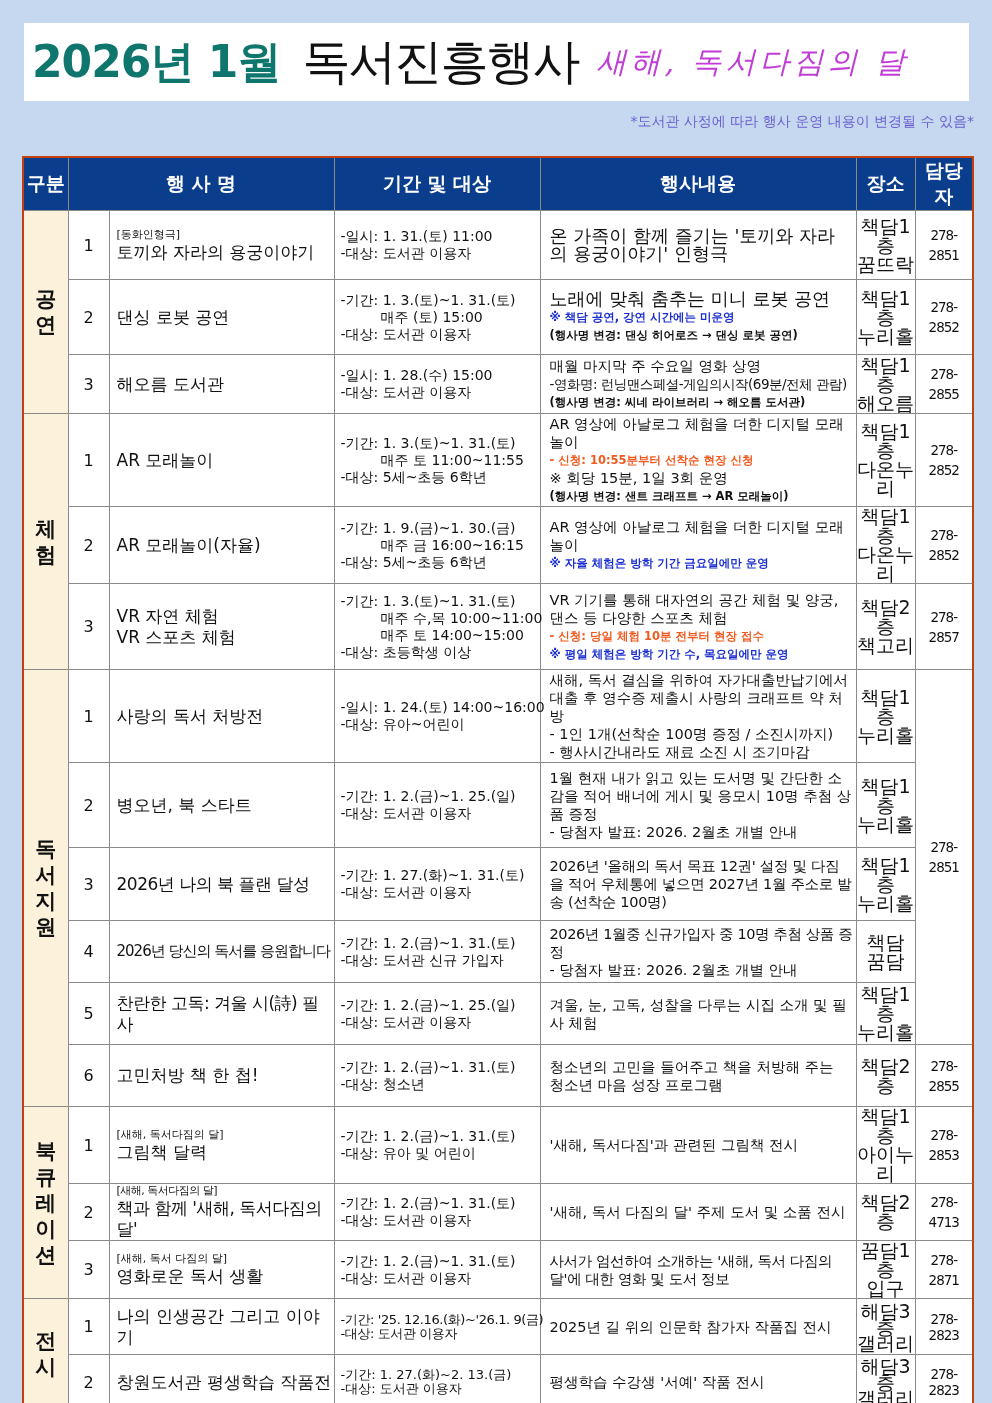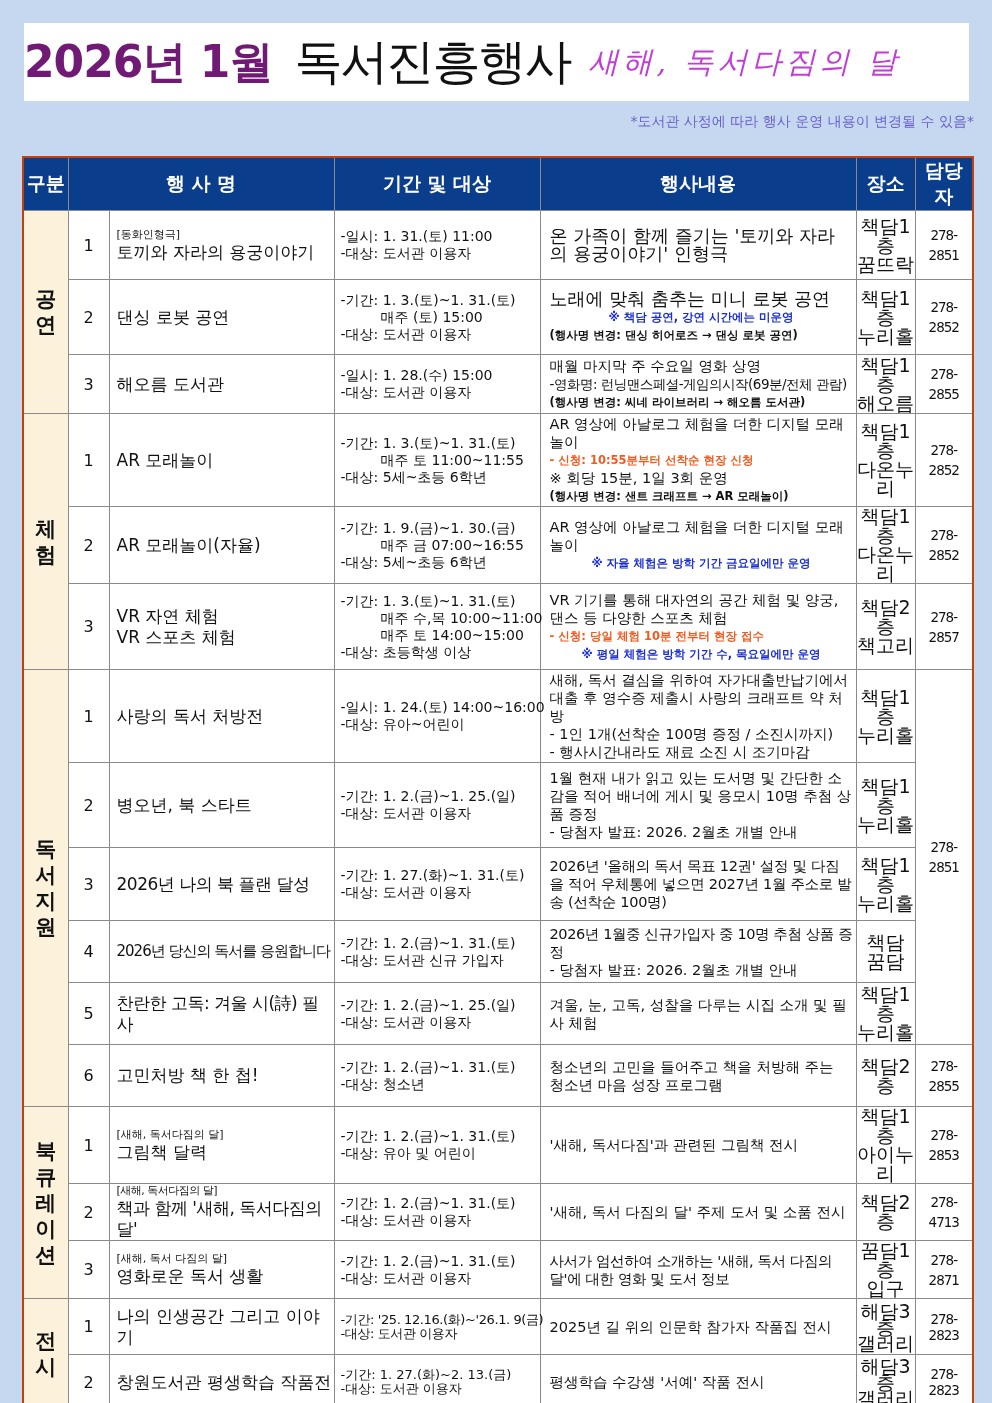--- a/index.html
+++ b/index.html
@@ -6,21 +6,21 @@
   body {
     width:992px; height:1403px; background:#c6d8ef;
     font-family: "DejaVu Sans", "Liberation Sans", sans-serif;
     position:relative; overflow:hidden;
   }
   .title-box {
     position:absolute; left:24px; top:23px; width:945px; height:78px;
     background:#ffffff; display:flex; align-items:center;
   }
   .title-year {
-    margin-left:0; font-size:44px; font-weight:bold; color:#701a75;
+    margin-left:8px; font-size:44px; font-weight:bold; color:#0f766e;
     letter-spacing:-1px; white-space:nowrap;
     font-family:"DejaVu Sans", sans-serif;
   }
   .title-main {
     margin-left:22px; font-size:48px; font-weight:normal; color:#111111;
     letter-spacing:-2px; white-space:nowrap;
   }
   .title-sub {
     margin-left:18px; font-size:30px; color:#c13ed6; letter-spacing:4px;
     white-space:nowrap; font-family:"DejaVu Serif", serif; font-style:italic;
@@ -47,21 +47,21 @@
     line-height:26px;
   }
   td.cat span { display:block; }
   td.num { text-align:center; font-size:16px; }
   td.name { padding-left:7px !important; font-size:17px; line-height:21px; }
   td.name .tag { font-size:11px; display:block; line-height:14px; }
   td.date { padding-left:6px !important; font-size:14px; line-height:17px; white-space:pre; }
   td.content { padding:1px 3px 1px 9px !important; font-size:14.5px; line-height:18px; }
   td.content .line { display:block; }
   td.content .orange { color:#f05a1e; font-size:11.5px; font-weight:bold; }
-  td.content .blue { color:#1b2fd0; font-size:11.5px; font-weight:bold;text-align:center; }
+  td.content .blue { color:#1b2fd0; font-size:11.5px; font-weight:bold; }
   td.content .small { color:#111111; font-size:11.5px; font-weight:bold; }
   td.content .big { font-size:18px; }
   td.place { text-align:center; font-size:19px; line-height:19px; }
   td.staff { text-align:center; font-size:13.5px; line-height:20px; letter-spacing:-1px; }
 </style>
 </head>
 <body>
 
 <div class="title-box">
   <span class="title-year">2026년 1월</span>
@@ -157,21 +157,21 @@
         <span class="line small">(행사명 변경: 샌트 크래프트 → AR 모래놀이)</span>
       </td>
       <td class="place"><span>책담1층</span><br><span>다온누리</span></td>
       <td class="staff"><span>278-</span><br><span>2852</span></td>
     </tr>
 
     <tr style="height:70px">
       <td class="num">2</td>
       <td class="name">AR 모래놀이(자율)</td>
       <td class="date">-기간: 1. 9.(금)~1. 30.(금)
-         매주 금 07:00~16:55
+         매주 금 16:00~16:15
 -대상: 5세~초등 6학년</td>
       <td class="content">
         <span class="line">AR 영상에 아날로그 체험을 더한 디지털 모래놀이</span>
         <span class="line blue">※ 자율 체험은 방학 기간 금요일에만 운영</span>
       </td>
       <td class="place"><span>책담1층</span><br><span>다온누리</span></td>
       <td class="staff"><span>278-</span><br><span>2852</span></td>
     </tr>
 
     <tr style="height:86px">

